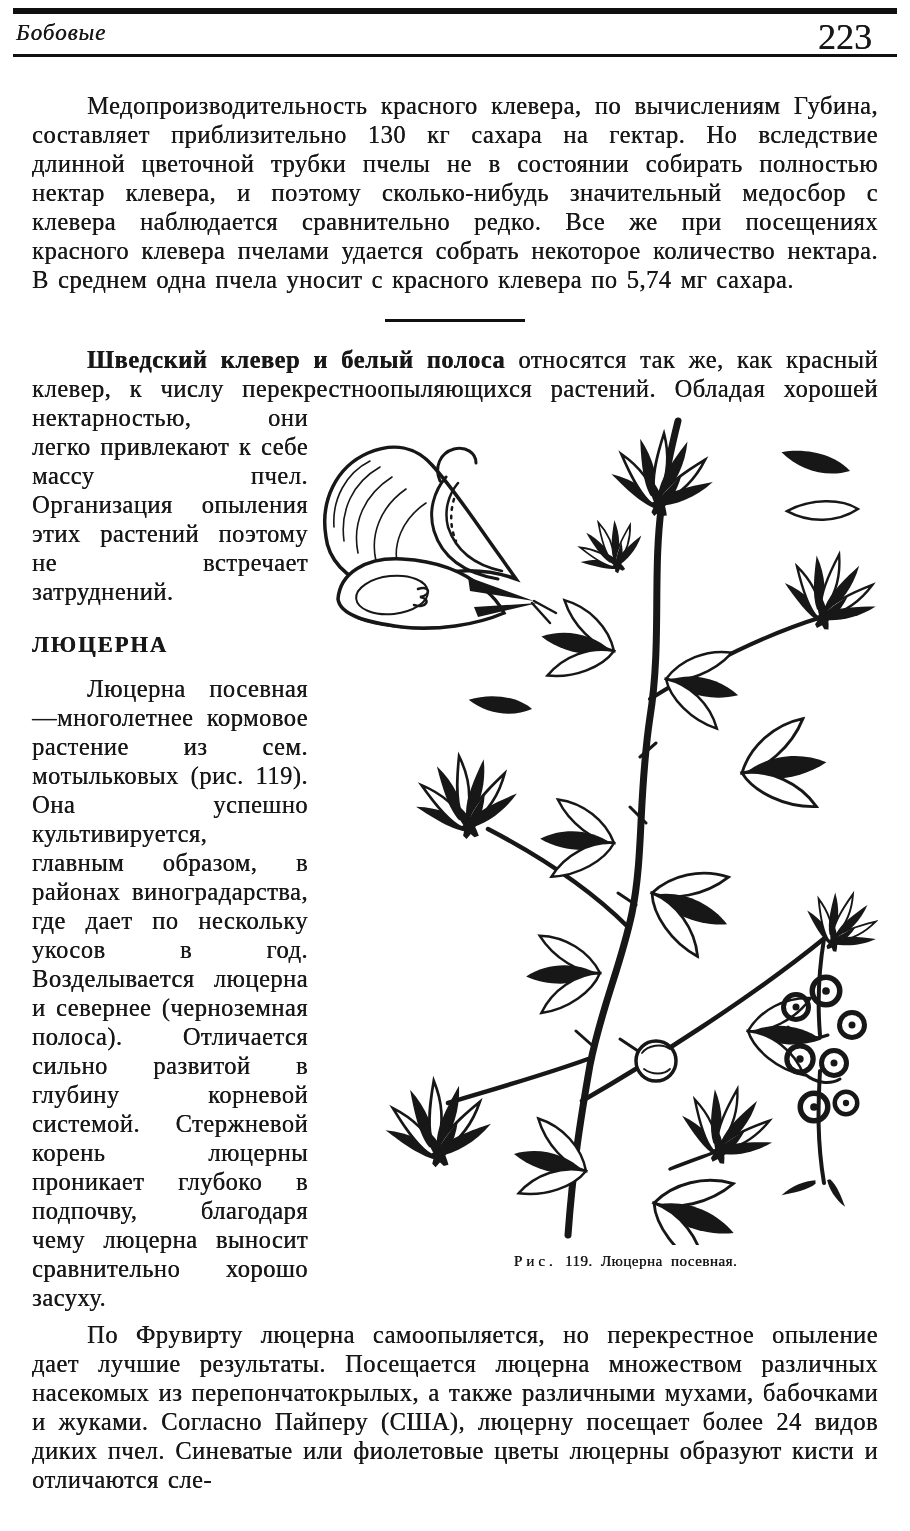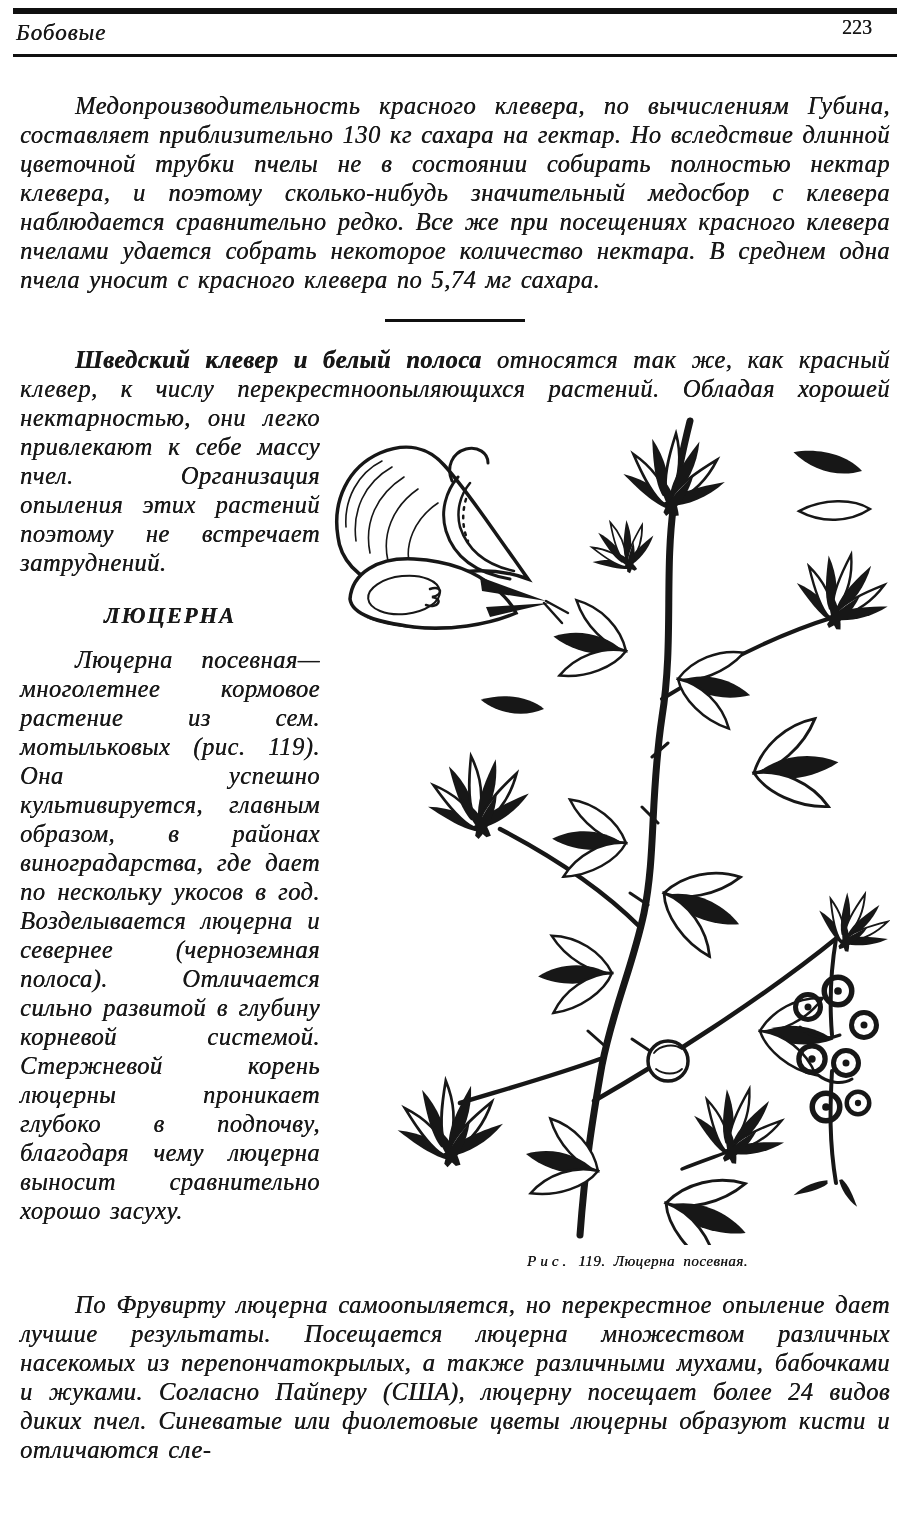--- a/index.html
+++ b/index.html
@@ -6,43 +6,43 @@
   .page {
     position:relative;
     width:910px; height:1531px;
     margin:0 auto;
     background:#ffffff;
     color:#181818;
     font-family:"Liberation Serif","DejaVu Serif",serif;
     overflow:hidden;
     text-shadow:0.35px 0 0 currentColor;
   }
-  .content { padding:0 20px;font-style:italic; }
+  .content { padding:0 32px; }
 
   
   .rule-top { height:6px; background:#101010; margin:8px 13px 0; }
   .head-row { position:relative; height:40px; margin:0 16px; }
   .running-title {
     position:absolute; left:0; right:0; top:6px;
     text-align:left; font-style:italic; font-size:23px; letter-spacing:1px;
   }
-  .page-number { position:absolute; right:22px; top:2px; font-size:20px; }
+  .page-number { position:absolute; right:22px; top:2px; font-size:36px; }
   .rule-bottom { height:3px; background:#101010; margin:0 13px; }
 
   
   p { margin:0; text-align:justify; font-size:24.5px; line-height:29px;
       letter-spacing:0.5px; word-spacing:2.5px; }
   .indent { text-indent:55px; }
   .para1 { margin-top:34px; }
   .divider { width:140px; height:3px; background:#101010; margin:25px auto 23px auto; }
   .lead-bold { font-weight:bold; }
 
   .section-heading {
     font-size:22.5px; font-weight:bold; letter-spacing:2px;
-    text-align:center; margin:26px 0 16px 0;
+    margin:26px 0 16px 0;
   }
 
   
   .figure-float { float:right; width:560px; margin:4px 0 6px 10px; }
   .figure-float svg { display:block; }
   .figure-caption { text-align:center; font-size:15px; margin-top:2px; word-spacing:4px; }
   .caption-label { letter-spacing:4px; }
 
   .para4 { clear:both; padding-top:8px; }
 </style>

